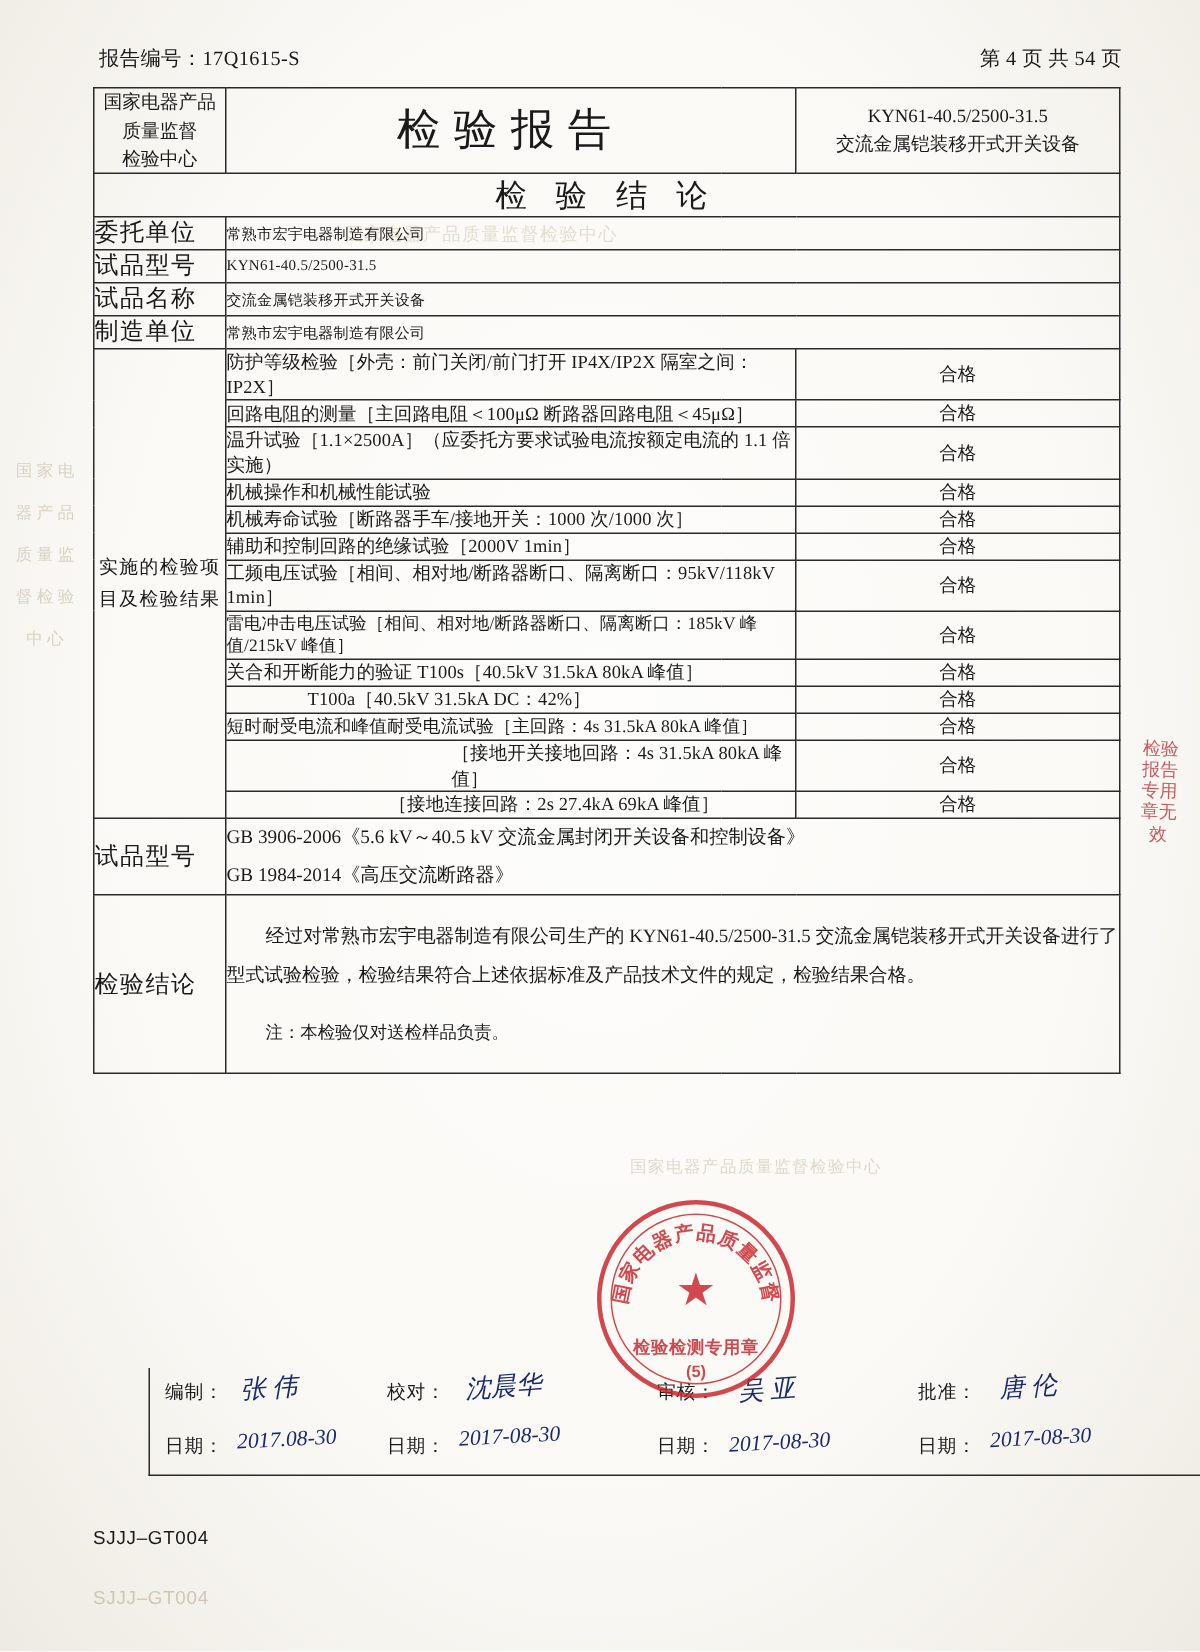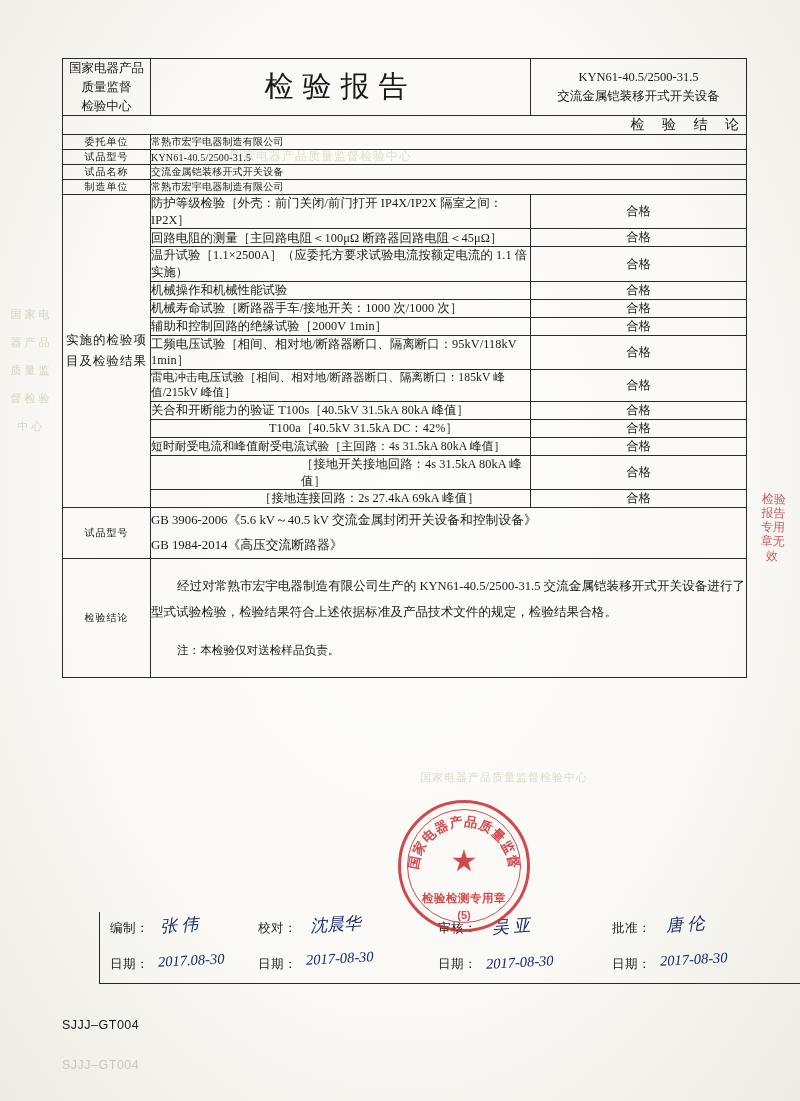--- a/index.html
+++ b/index.html
@@ -77,28 +77,28 @@
     text-align: center;
     font-weight: 500;
   }
   .model-head {
     font-size: 12.5px;
     text-align: center;
     line-height: 1.55;
     padding: 5px 3px;
   }
   .concl-title {
-    font-size: 14px;
+    font-size: 21px;
     letter-spacing: 7px;
-    text-align: right;
+    text-align: center;
     padding: 9px 0 9px 0;
   }
   .lbl {
-    font-size: 10px;
-    text-align: center;
+    font-size: 16px;
+    text-align: left;
     letter-spacing: 1px;
   }
   .val {
     font-size: 10px;
     padding: 4px 10px;
     letter-spacing: 0.2px;
   }
   .item {
     font-size: 12.3px;
     padding: 4px 9px;
@@ -298,20 +298,26 @@
 <body>
 
 <div class="page">
 
   <div class="ghost-top">国家电器产品质量监督检验中心</div>
   <div class="ghost-mid">国家电器产品质量监督检验中心</div>
   <div class="ghost-left">国 家 电 器 产 品 质 量 监 督 检 验 中 心</div>
 
   <div class="sheet">
 
+    <div class="hdr-row">
+      <div class="report-no">
+        <span>报告编号：</span><span>17Q1615-S</span>
+      </div>
+      <div class="page-no">第 4 页  共 54 页</div>
+    </div>
 
     <table class="main">
       <colgroup>
         <col style="width:88px">
         <col style="width:330px">
         <col style="width:50px">
         <col style="width:216px">
       </colgroup>
       <tbody>
 
@@ -382,21 +388,21 @@
         </tr>
         <tr>
           <td colspan="2" class="item" style="font-size:11.6px">雷电冲击电压试验［相间、相对地/断路器断口、隔离断口：185kV 峰值/215kV 峰值］</td>
           <td class="res">合格</td>
         </tr>
         <tr>
           <td colspan="2" class="item">关合和开断能力的验证 T100s［40.5kV  31.5kA  80kA 峰值］</td>
           <td class="res">合格</td>
         </tr>
         <tr>
-          <td colspan="2" class="item" style="padding-left:118px">T100a［40.5kV  31.5kA  DC：42%］</td>
+          <td colspan="2" class="item" style="padding-left:54px">T100a［40.5kV  31.5kA  DC：42%］</td>
           <td class="res">合格</td>
         </tr>
         <tr>
           <td colspan="2" class="item" style="font-size:11.8px">短时耐受电流和峰值耐受电流试验［主回路：4s  31.5kA  80kA 峰值］</td>
           <td class="res">合格</td>
         </tr>
         <tr>
           <td colspan="2" class="item" style="padding-left:150px">［接地开关接地回路：4s  31.5kA  80kA 峰值］</td>
           <td class="res">合格</td>
         </tr>

